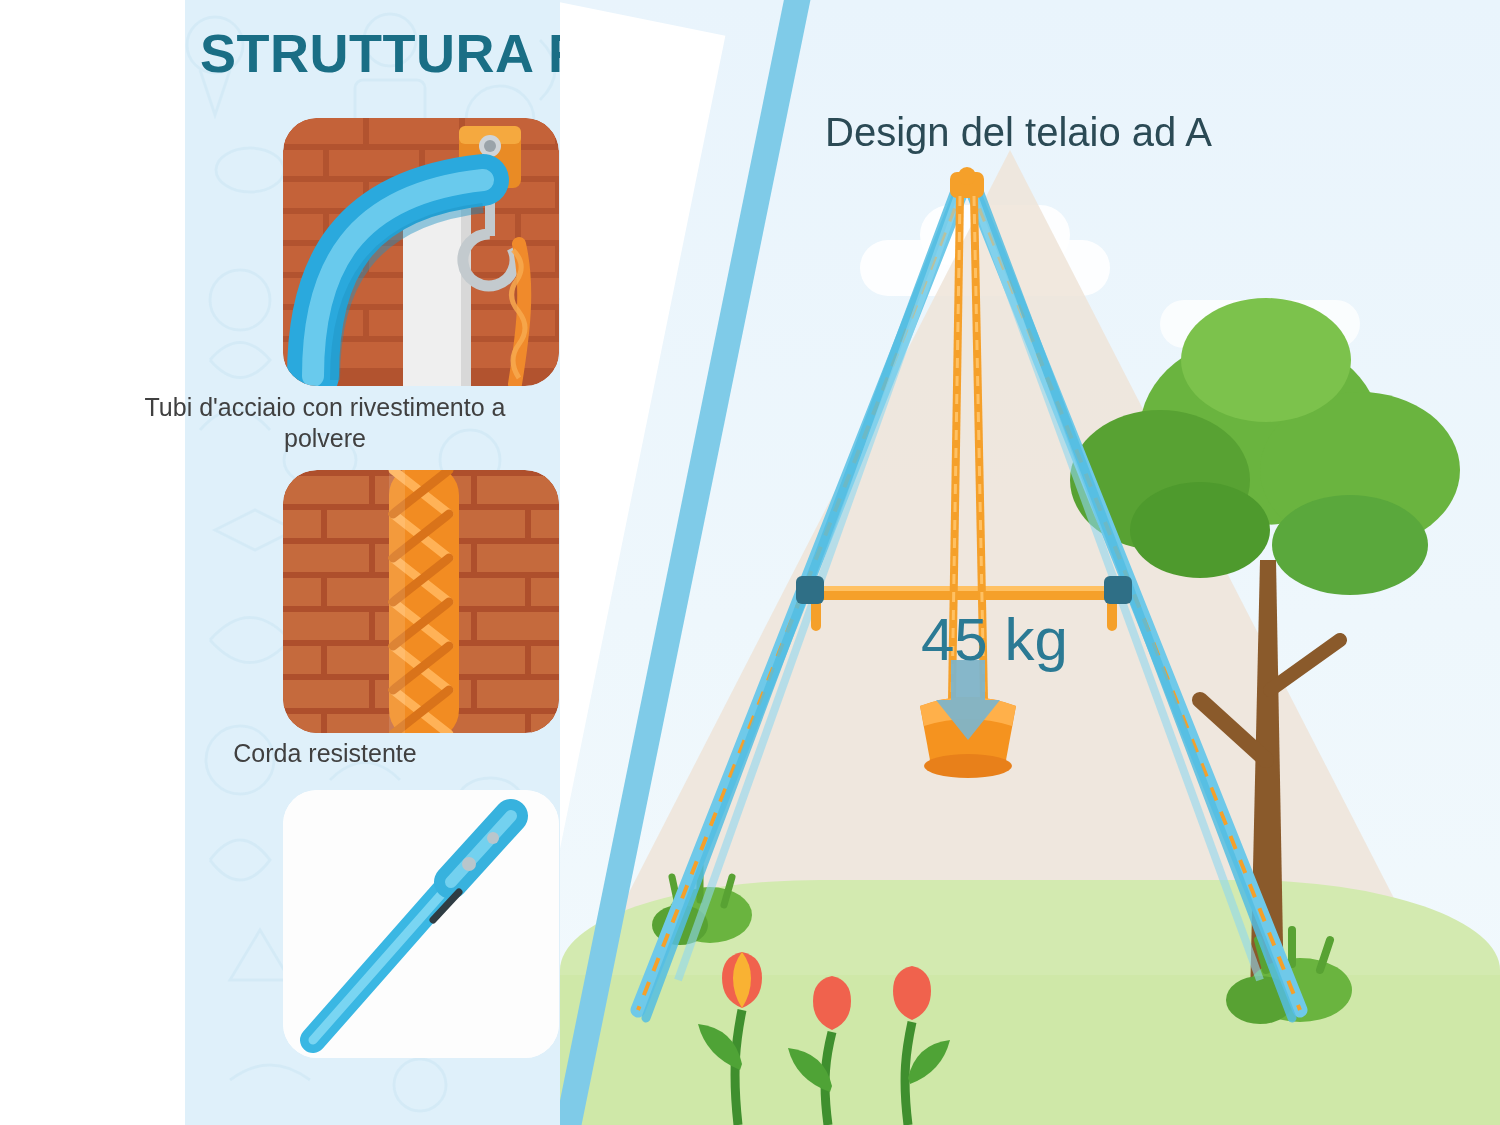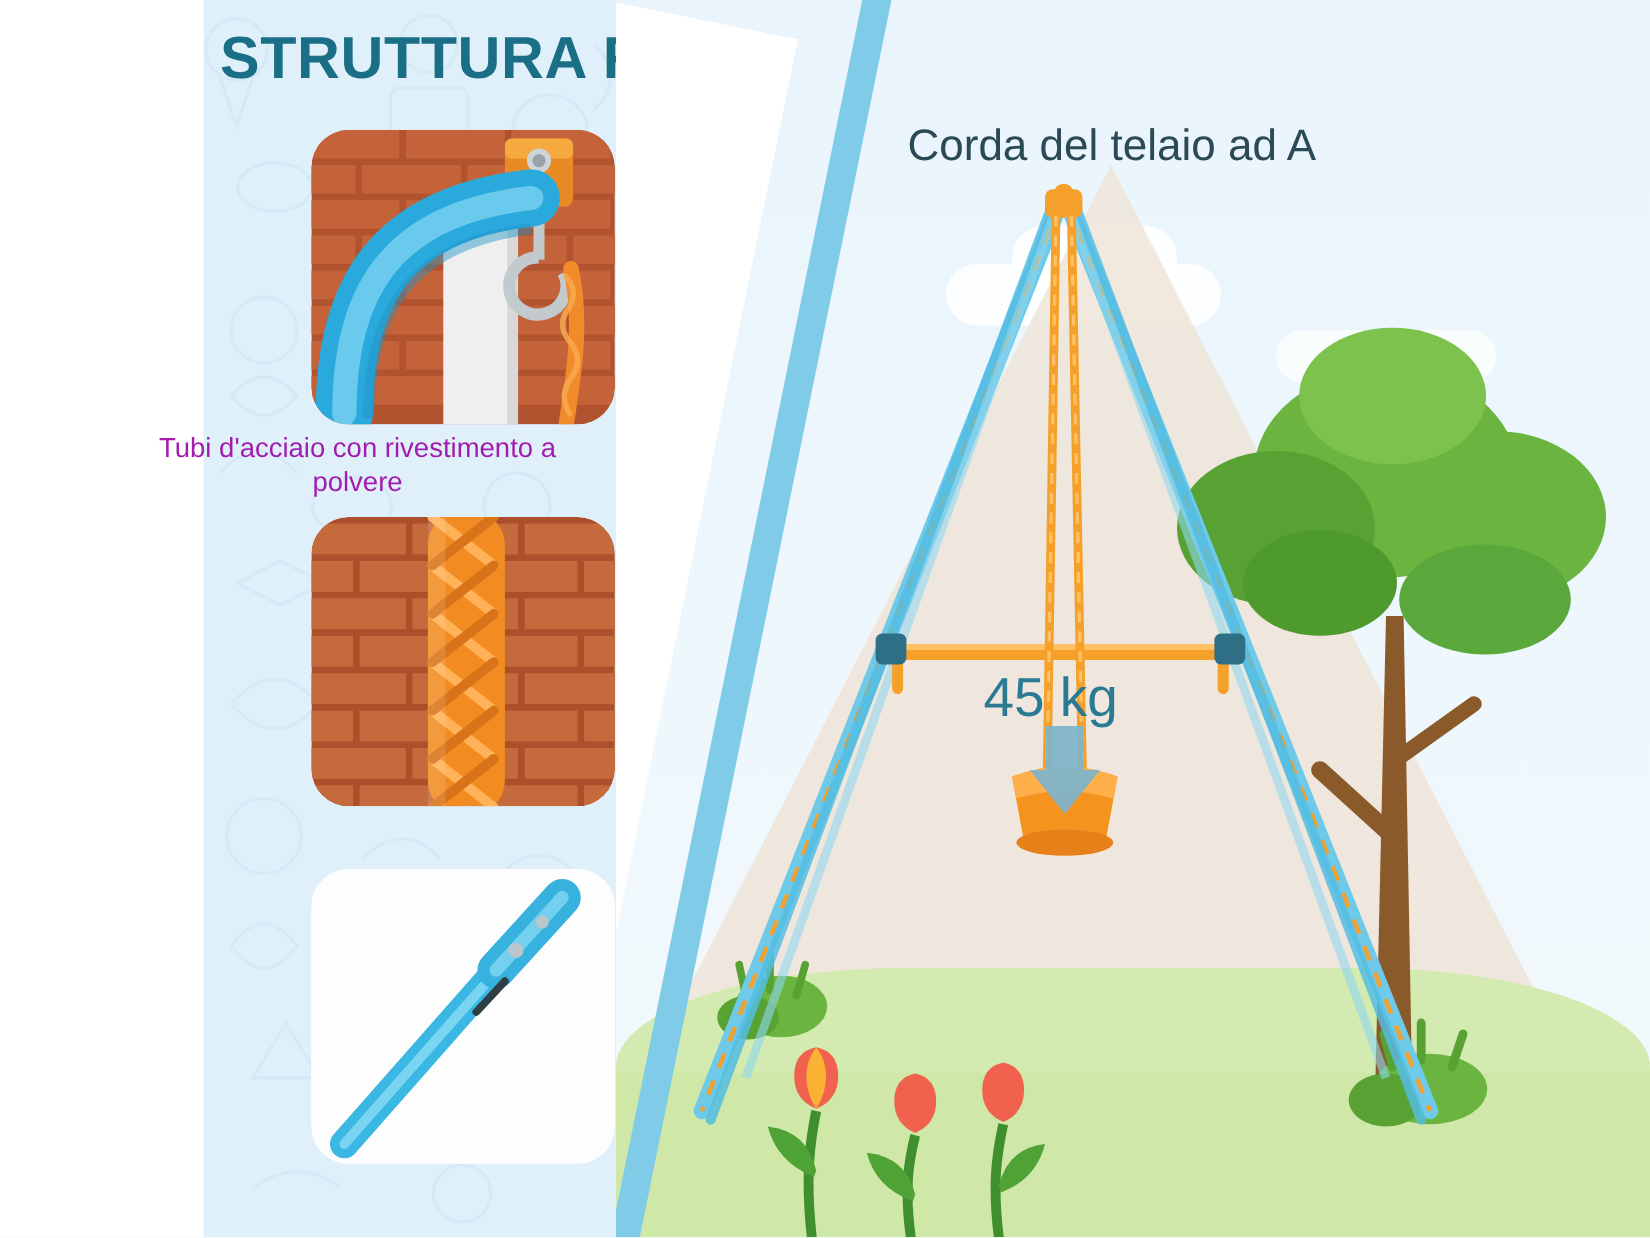--- a/index.html
+++ b/index.html
@@ -11,38 +11,38 @@
   .doodles{position:absolute;left:0;top:0;width:620px;height:1125px;opacity:.5;}
   .white-edge{position:absolute;left:0;top:0;width:185px;height:1125px;background:#ffffff;}
 
   .title{position:absolute;left:200px;top:22px;font-size:54px;font-weight:bold;color:#1a6e85;letter-spacing:.5px;white-space:nowrap;}
 
   .photo{position:absolute;border-radius:34px;overflow:hidden;box-shadow:0 0 0 0 rgba(0,0,0,0);}
   .photo1{left:283px;top:118px;width:276px;height:268px;}
   .photo2{left:283px;top:470px;width:276px;height:263px;}
   .photo3{left:283px;top:790px;width:276px;height:268px;background:#ffffff;}
 
-  .cap{position:absolute;color:#a21caf;font-size:25px;text-align:center;line-height:1.25;width:420px;left:115px;}
+  .cap{position:absolute;color:#404040;font-size:25px;text-align:center;line-height:1.25;width:420px;left:115px;}
   .cap1{top:392px;}
   .cap2{top:738px;}
   .cap3{top:1060px;}
 
   
   .right-panel{position:absolute;left:560px;top:0;width:940px;height:1125px;overflow:hidden;background:#eaf4fb;}
   .sky{position:absolute;left:0;top:0;width:940px;height:1125px;background:linear-gradient(#e9f4fc 0%,#eef7fc 55%,#f2f9fd 100%);}
   .ground{position:absolute;left:0;bottom:0;width:940px;height:245px;background:#d3eab0;border-radius:260px 260px 0 0 / 90px 90px 0 0;}
   .ground2{position:absolute;left:0;bottom:0;width:940px;height:150px;background:#cfe8a8;}
   .beige{position:absolute;left:60px;top:150px;width:780px;height:760px;background:#efe4d8;opacity:.85;clip-path:polygon(50% 0%,100% 100%,0% 100%);}
 
   .diag-white{position:absolute;left:-60px;top:-10px;width:230px;height:1190px;background:#ffffff;transform:rotate(11.5deg);transform-origin:top left;}
   .diag-blue{position:absolute;left:230px;top:-30px;width:26px;height:1240px;background:#7fcbe8;transform:rotate(11.5deg);transform-origin:top left;}
 
   .subtitle{position:absolute;left:265px;top:110px;font-size:40px;color:#2b4a55;white-space:nowrap;}
 
-  .kg{position:absolute;left:334px;top:605px;font-size:50px;color:#2b7a94;font-weight:500;white-space:nowrap;}
+  .kg{position:absolute;left:361px;top:605px;font-size:60px;color:#2b7a94;font-weight:500;white-space:nowrap;}
 
   .cloud{position:absolute;background:#ffffff;border-radius:60px;opacity:.9;}
 
   svg{display:block;}
   .layer{position:absolute;left:0;top:0;}
 </style>
 </head>
 <body>
 
 <div class="stage">
@@ -203,20 +203,21 @@
           <g stroke="#ffb257" stroke-width="9" fill="none" stroke-linecap="round">
             <path d="M110 0 q28 22 56 44 M110 44 q28 22 56 44 M110 88 q28 22 56 44 M110 132 q28 22 56 44 M110 176 q28 22 56 44 M110 220 q28 22 56 44"></path>
           </g>
           <g stroke="#d9731a" stroke-width="9" fill="none" stroke-linecap="round">
             <path d="M166 0 q-28 22 -56 44 M166 44 q-28 22 -56 44 M166 88 q-28 22 -56 44 M166 132 q-28 22 -56 44 M166 176 q-28 22 -56 44 M166 220 q-28 22 -56 44"></path>
           </g>
           <rect x="106" y="-5" width="16" height="275" fill="#ffffff" opacity=".12"></rect>
         </g>
       </svg>
     </div>
+    <div class="cap cap2">Corda resistente</div>
 
     <div class="photo photo3">
       <svg viewBox="0 0 276 268" width="276" height="268">
         <defs>
             <clipPath id="c3">
               <rect x="0" y="0" width="276" height="268" rx="34"></rect>
             </clipPath>
           </defs>
         <g clip-path="url(#c3)">
           <rect width="276" height="268" fill="#fdfdfd"></rect>
@@ -292,21 +293,21 @@
       <path d="M360 706 q48 -18 96 0 l-10 54 q-38 16 -76 0 Z" fill="#f5931f"></path>
       <path d="M360 706 q48 -18 96 0 l-4 20 q-44 -14 -88 0 Z" fill="#ffb04a"></path>
       <ellipse cx="408" cy="766" rx="44" ry="12" fill="#e8801a"></ellipse>
 
       <path d="M391 660 L425 660 L425 700 L440 700 L408 740 L376 700 L391 700 Z" fill="#7fb4c8" opacity=".95"></path>
     </svg>
 
     <div class="diag-white"></div>
     <div class="diag-blue"></div>
 
-    <div class="subtitle">Corda del telaio ad A</div>
+    <div class="subtitle">Design del telaio ad A</div>
     <div class="kg">45 kg</div>
 
     <svg class="layer" width="940" height="1125" viewBox="0 0 940 1125">
       <g>
         <path d="M178 1125 C172 1070 176 1040 182 1010" stroke="#3f8f2e" stroke-width="9" fill="none"></path>
         <path d="M180 1070 q-34 -14 -42 -46 q36 4 44 40 Z" fill="#4fa336"></path>
         <path d="M182 1008 q-20 -8 -20 -30 q0 -22 20 -26 q20 4 20 26 q0 22 -20 30 Z" fill="#f0624d"></path>
         <path d="M182 952 q-9 12 -9 26 q0 16 9 30 q9 -14 9 -30 q0 -14 -9 -26 Z" fill="#f9b233"></path>
       </g>
       <g>

